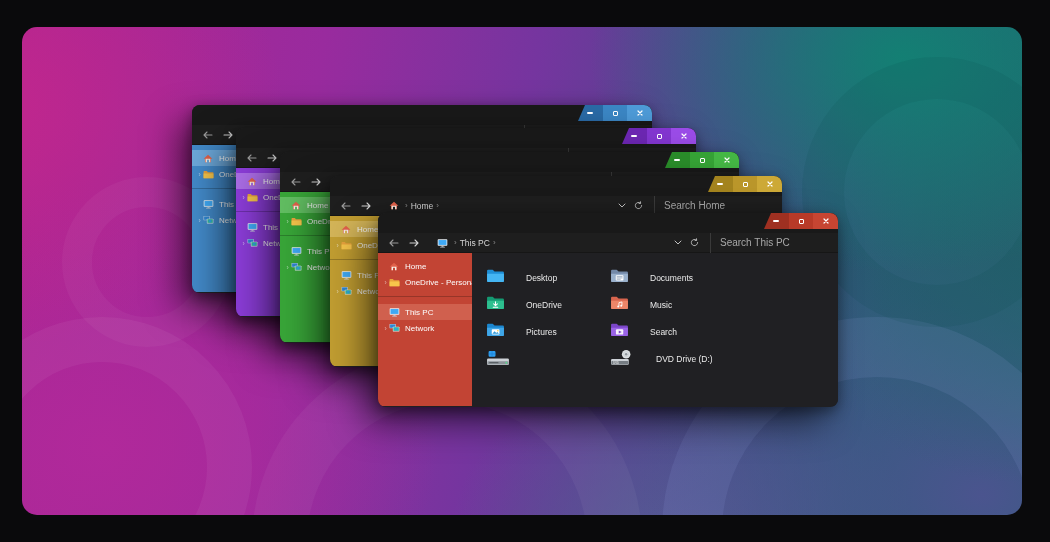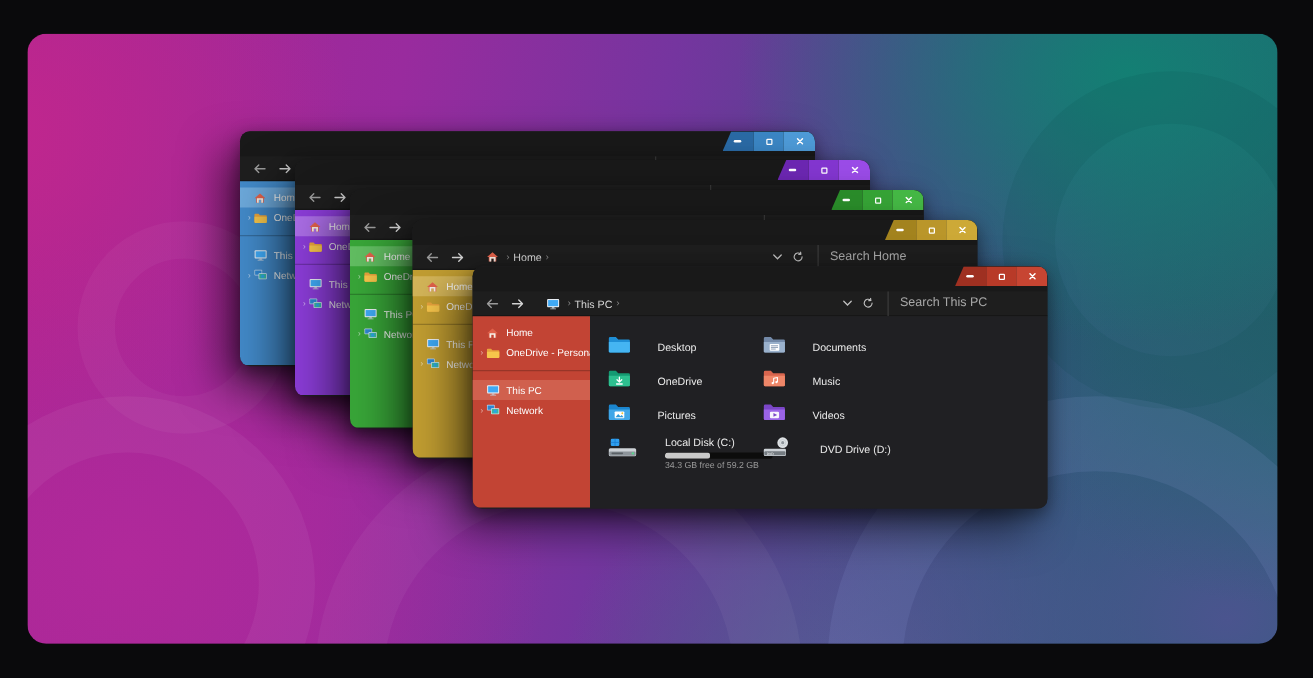--- a/index.html
+++ b/index.html
@@ -633,27 +633,20 @@
           </div>
           <div class="fitem drive">
             <span class="ficon"><svg width="25" height="18" viewBox="0 0 24 17">
                   <rect x="1" y="9" width="21" height="6.2" rx="1.2" fill="#cdd2d7"></rect>
                   <rect x="1.4" y="11.6" width="20.2" height="3.2" rx="0.8" fill="#8d949a"></rect>
                   <rect x="3" y="12.4" width="9" height="1.2" rx="0.6" fill="#5b6166"></rect>
                   <circle cx="19.5" cy="13" r="0.9" fill="#58d68d"></circle>
                   <rect x="2.5" y="1.8" width="6.6" height="5.6" rx="1" fill="#2f9ff0"></rect>
                   <path d="M5.8 1.8 V7.4 M2.5 4.6 H9.1" stroke="#187dd2" stroke-width="0.6"></path>
                 </svg></span>
-            <div class="dmeta">
-              <span class="flabel">Local Disk (C:)</span>
-              <div class="dbar">
-                  <div class="dfill" style="width: 42%;"></div>
-                </div>
-              <span class="dsub">34.3 GB free of 59.2 GB</span>
-            </div>
           </div>
 
           <div class="fitem">
             <span class="ficon"><svg width="19" height="15" viewBox="0 0 20 16">
                   <path d="M1 3 Q1 1.8 2.2 1.8 H7 L9 3.8 H17.8 Q19 3.8 19 5 V13.8 Q19 15 17.8 15 H2.2 Q1 15 1 13.8 Z" fill="#7389a8"></path>
                   <path d="M1 6 H19 V13.8 Q19 15 17.8 15 H2.2 Q1 15 1 13.8 Z" fill="#9ab1cc"></path>
                   <rect x="6" y="7.6" width="8.2" height="5.8" rx="0.8" fill="#fff"></rect>
                   <path d="M7.4 9.2 H12.8 M7.4 10.6 H12.8 M7.4 12 H10.8" stroke="#8a9cb4" stroke-width="0.8" stroke-linecap="round"></path>
                 </svg></span>
             <span class="flabel">Documents</span>
@@ -668,21 +661,21 @@
                 </svg></span>
             <span class="flabel">Music</span>
           </div>
           <div class="fitem">
             <span class="ficon"><svg width="19" height="15" viewBox="0 0 20 16">
                   <path d="M1 3 Q1 1.8 2.2 1.8 H7 L9 3.8 H17.8 Q19 3.8 19 5 V13.8 Q19 15 17.8 15 H2.2 Q1 15 1 13.8 Z" fill="#7b46c8"></path>
                   <path d="M1 6 H19 V13.8 Q19 15 17.8 15 H2.2 Q1 15 1 13.8 Z" fill="#9a63e6"></path>
                   <rect x="6.2" y="7.8" width="7.8" height="5.6" rx="1" fill="#fff" opacity="0.92"></rect>
                   <path d="M9.2 9 L12.4 10.6 L9.2 12.2 Z" fill="#7b46c8"></path>
                 </svg></span>
-            <span class="flabel">Videos</span>
+            <span class="flabel">Search</span>
           </div>
           <div class="fitem drive">
             <span class="ficon"><svg width="25" height="18" viewBox="0 0 24 17">
                   <rect x="1" y="9.5" width="17" height="5.5" rx="1" fill="#cdd2d7"></rect>
                   <rect x="1.4" y="11.4" width="16.2" height="3.1" rx="0.8" fill="#757c82"></rect>
                   <text x="3.2" y="13.9" font-size="2.6" fill="#ffffff" font-family="Liberation Sans, sans-serif">DVD</text>
                   <circle cx="15.5" cy="4.8" r="4.1" fill="#dde1e4"></circle>
                   <circle cx="15.5" cy="4.8" r="2.4" fill="none" stroke="#c0c6ca" stroke-width="0.5"></circle>
                   <circle cx="15.5" cy="4.8" r="1.2" fill="#8f969c"></circle>
                 </svg></span>

